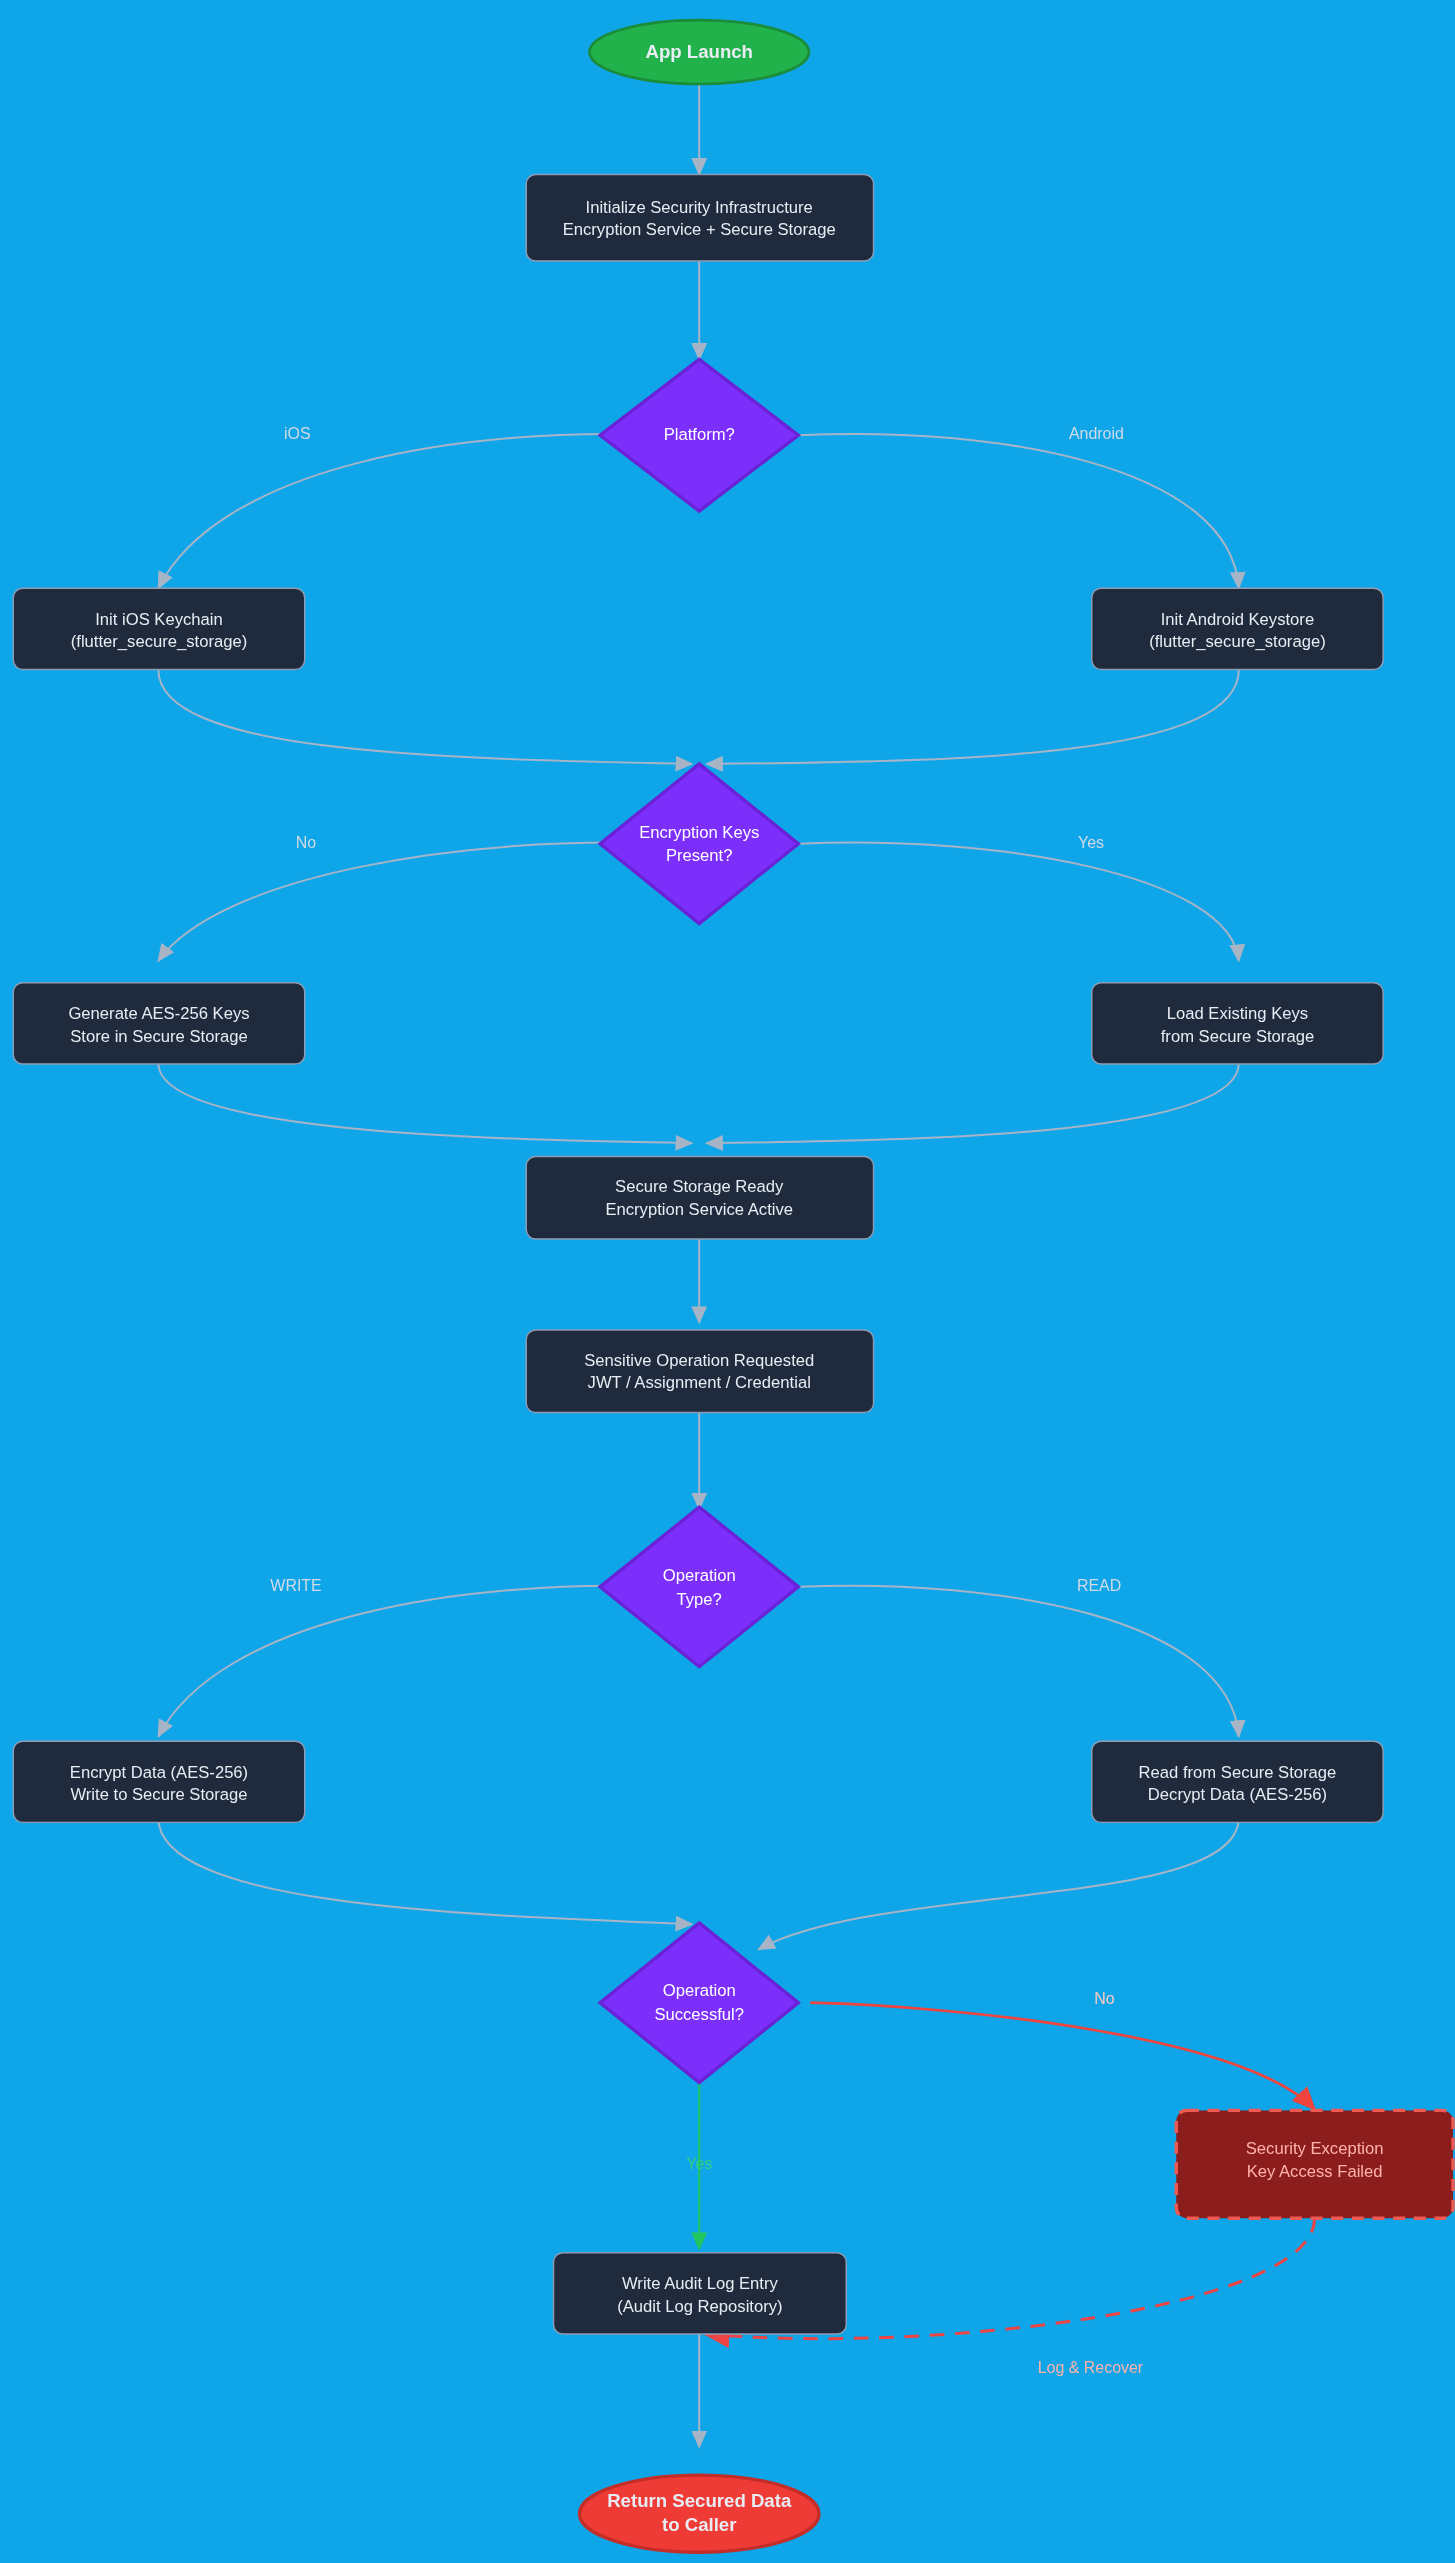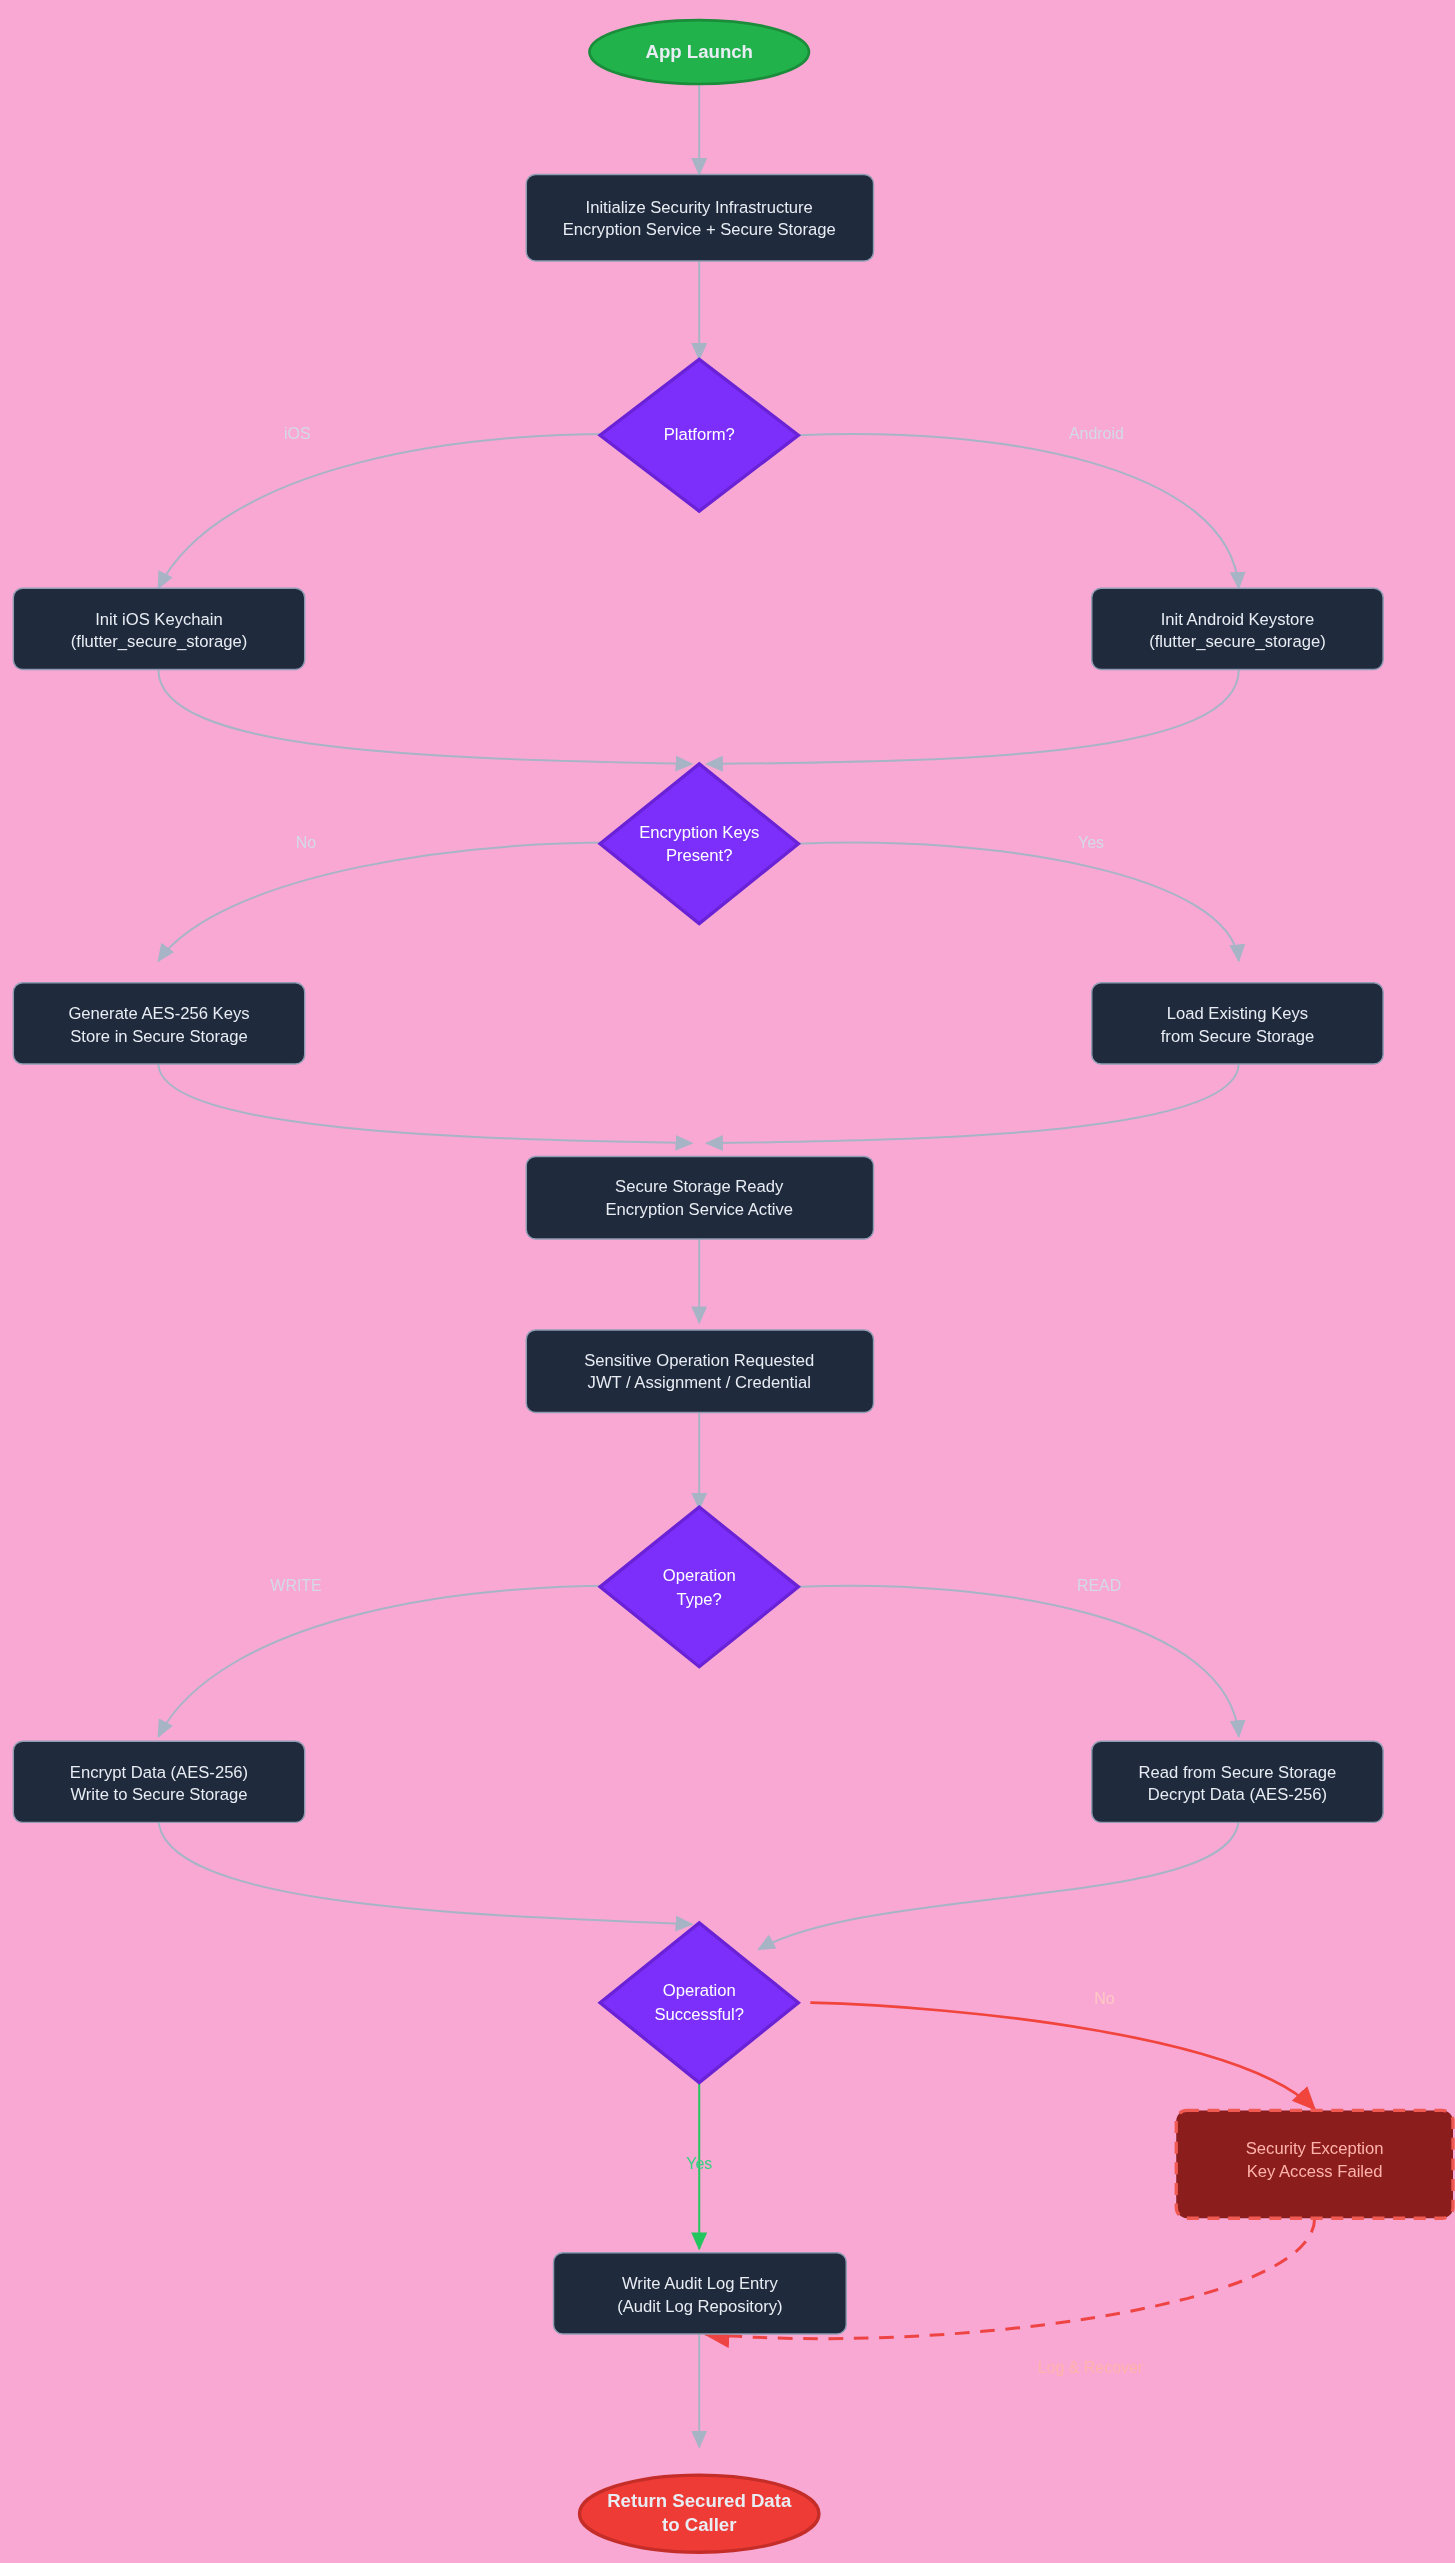--- a/index.html
+++ b/index.html
@@ -1,17 +1,17 @@
 <!DOCTYPE html>
 <html style="font-size:10.6px"><head>
 <meta charset="utf-8">
 <style>
   html,body{margin:0;padding:0;background:#0f1624;}
   body{font-family:"Liberation Sans",sans-serif;}
-  #stage{position:relative;width:1455px;height:2563px;background:#f9a8d4;overflow:hidden;}
+  #stage{position:relative;width:1455px;height:2563px;background:#0ea5e9;overflow:hidden;}
   svg#flow{position:absolute;inset:0;width:1455px;height:2563px;display:block;}
 
   .node-label{fill:#e8ecf3;font-family:"Liberation Sans",sans-serif;font-size:25px;text-anchor:middle;dominant-baseline:middle;}
   .node-label.strong{font-weight:bold;font-size:28px;}
   .dec-label{fill:#ffffff;font-family:"Liberation Sans",sans-serif;font-size:25px;text-anchor:middle;dominant-baseline:middle;}
   .err-label{fill:#ffb3ab;font-family:"Liberation Sans",sans-serif;font-size:25px;text-anchor:middle;dominant-baseline:middle;}
   .edge-label{fill:#d3dae6;font-family:"Liberation Sans",sans-serif;font-size:24px;text-anchor:middle;dominant-baseline:middle;}
   .edge-label.no{fill:#ffc9c4;}
   .edge-label.yes{fill:#35d07f;}
   .edge-label.recover{fill:#ffb3ab;}

